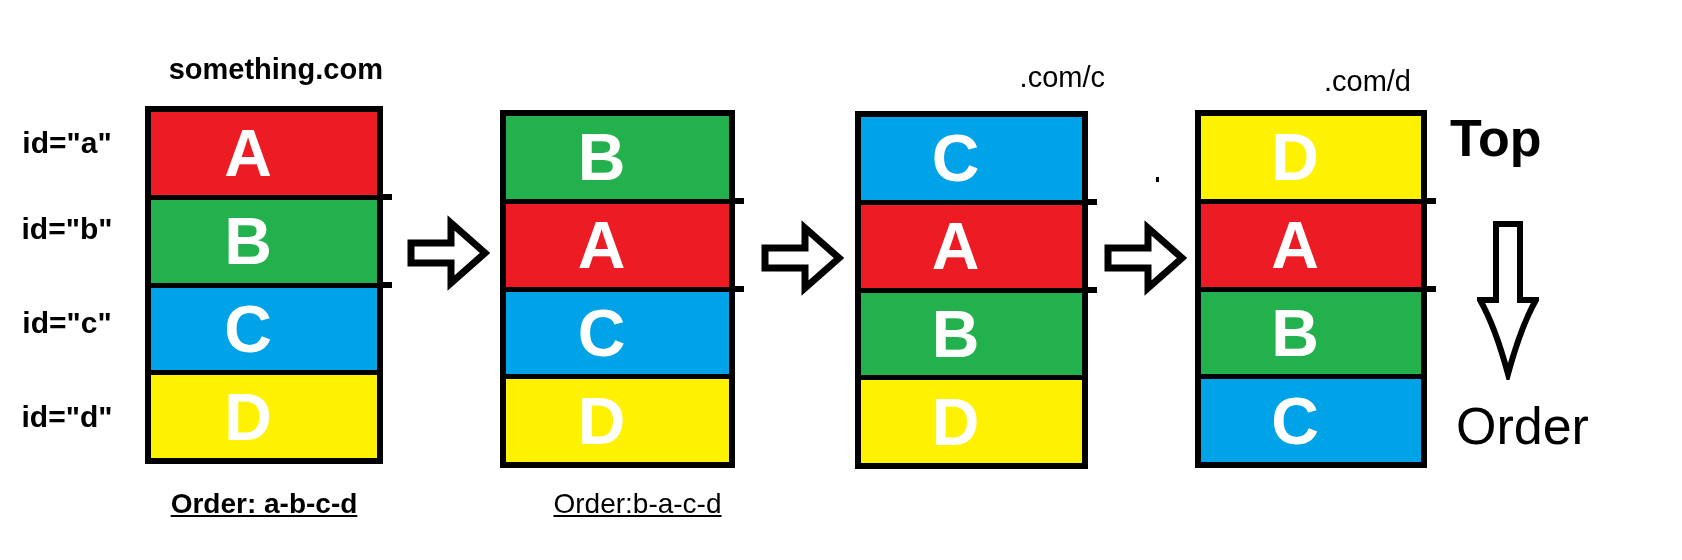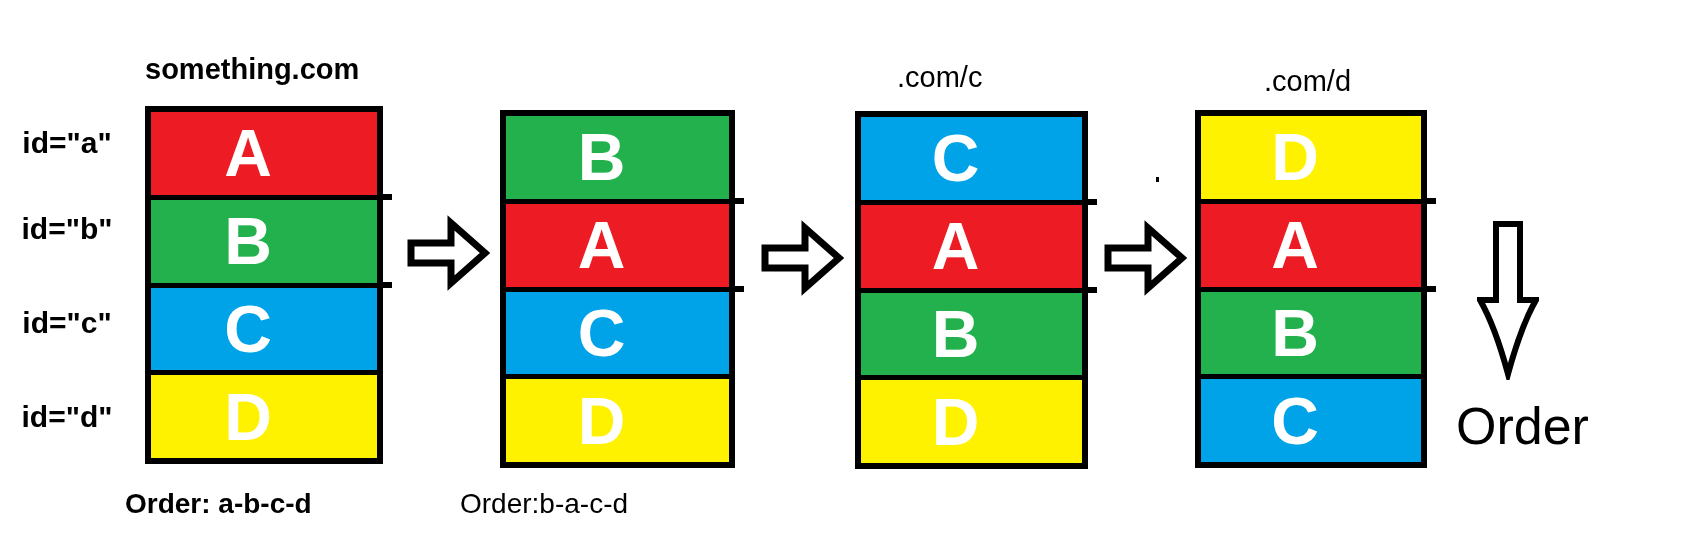--- a/index.html
+++ b/index.html
@@ -7,40 +7,40 @@
     position:relative;width:1682px;height:560px;background:#ffffff;
     font-family:"Liberation Sans",sans-serif;color:#000;overflow:hidden;
   }
   
   .idlabel{
     position:absolute;left:0;width:134px;text-align:center;
     font-weight:bold;font-size:30px;line-height:34px;white-space:nowrap;
   }
   
   .title{
-    position:absolute;text-align:left;font-size:29px;line-height:34px;white-space:nowrap;
+    position:absolute;text-align:right;font-size:29px;line-height:34px;white-space:nowrap;
   }
   .bold{font-weight:bold;}
   
   .stack{
     position:absolute;box-sizing:border-box;background:#000;
     display:flex;flex-direction:column;padding:6px;gap:5px;
   }
   .block{
     flex:1;display:flex;align-items:center;justify-content:center;
   }
   .letter{
     color:#ffffff;font-weight:bold;font-size:66px;line-height:1;
     transform:translateX(-16px);
   }
   .tick{position:absolute;right:-9px;width:12px;height:6px;background:#000;}
   .t1{top:88px}.t2{top:176px}
   
   .order{
-    position:absolute;top:487px;font-size:28px;line-height:34px;white-space:nowrap;
+    position:absolute;top:487px;text-align:center;font-size:28px;line-height:34px;white-space:nowrap;text-decoration:underline;
   }
   .arrow{position:absolute;}
   .top-label{position:absolute;left:1450px;top:108px;font-size:52px;font-weight:bold;line-height:60px;}
   .bottom-label{position:absolute;left:1456px;top:396px;font-size:52px;line-height:60px;}
   .stray{position:absolute;left:1156px;top:177px;width:3px;height:5px;background:#000;}
 </style>
 </head>
 <body>
 
 <div class="canvas">
@@ -82,27 +82,27 @@
       </div>
     <div class="block" style="background: rgb(0, 162, 232);">
         <span class="letter">C</span>
       </div>
     <div class="block" style="background: rgb(255, 242, 0);">
         <span class="letter">D</span>
       </div>
     <div class="tick t1"></div>
     <div class="tick t2"></div>
   </div>
-  <div class="order" style="left:460px;width:275px">Order:b-a-c-d</div>
+  <div class="order" style="left:500px;width:275px">Order:b-a-c-d</div>
 
   <svg class="arrow" style="left:760px;top:219px" width="84" height="78" viewBox="0 0 84 78">
     <path d="M5 29 L45 29 L45 9 L79 39 L45 69 L45 49 L5 49 Z" fill="#ffffff" stroke="#000000" stroke-width="7" stroke-linejoin="miter"></path>
   </svg>
 
-  <div class="title" style="left:897px;width:233px;top:60px">.com/c</div>
+  <div class="title" style="left:872px;width:233px;top:60px">.com/c</div>
   <div class="stack" style="left:855px;top:111px;width:233px;height:358px">
     <div class="block" style="background: rgb(0, 162, 232);">
         <span class="letter">C</span>
       </div>
     <div class="block" style="background: rgb(237, 28, 36);">
         <span class="letter">A</span>
       </div>
     <div class="block" style="background: rgb(34, 177, 76);">
         <span class="letter">B</span>
       </div>
@@ -110,38 +110,39 @@
         <span class="letter">D</span>
       </div>
     <div class="tick t1"></div>
     <div class="tick t2"></div>
   </div>
 
   <svg class="arrow" style="left:1103px;top:219px" width="84" height="78" viewBox="0 0 84 78">
     <path d="M5 29 L45 29 L45 9 L79 39 L45 69 L45 49 L5 49 Z" fill="#ffffff" stroke="#000000" stroke-width="7" stroke-linejoin="miter"></path>
   </svg>
 
-  <div class="title" style="left:1264px;width:232px;top:64px">.com/d</div>
+  <div class="title" style="left:1179px;width:232px;top:64px">.com/d</div>
   <div class="stack" style="left:1195px;top:110px;width:232px;height:358px">
     <div class="block" style="background: rgb(255, 242, 0);">
         <span class="letter">D</span>
       </div>
     <div class="block" style="background: rgb(237, 28, 36);">
         <span class="letter">A</span>
       </div>
     <div class="block" style="background: rgb(34, 177, 76);">
         <span class="letter">B</span>
       </div>
     <div class="block" style="background: rgb(0, 162, 232);">
         <span class="letter">C</span>
       </div>
     <div class="tick t1"></div>
     <div class="tick t2"></div>
   </div>
 
+  <div class="top-label">Top</div>
   <svg class="arrow" style="left:1477px;top:220px" width="62" height="160" viewBox="0 0 62 160">
     <path d="M19 4 L43 4 L43 80 L59 80 Q44 106 31 154 Q18 106 3 80 L19 80 Z" fill="#ffffff" stroke="#000000" stroke-width="6" stroke-linejoin="miter"></path>
   </svg>
   <div class="bottom-label">Order</div>
 
   <div class="stray"></div>
 
 </div>
 
 </body></html>

